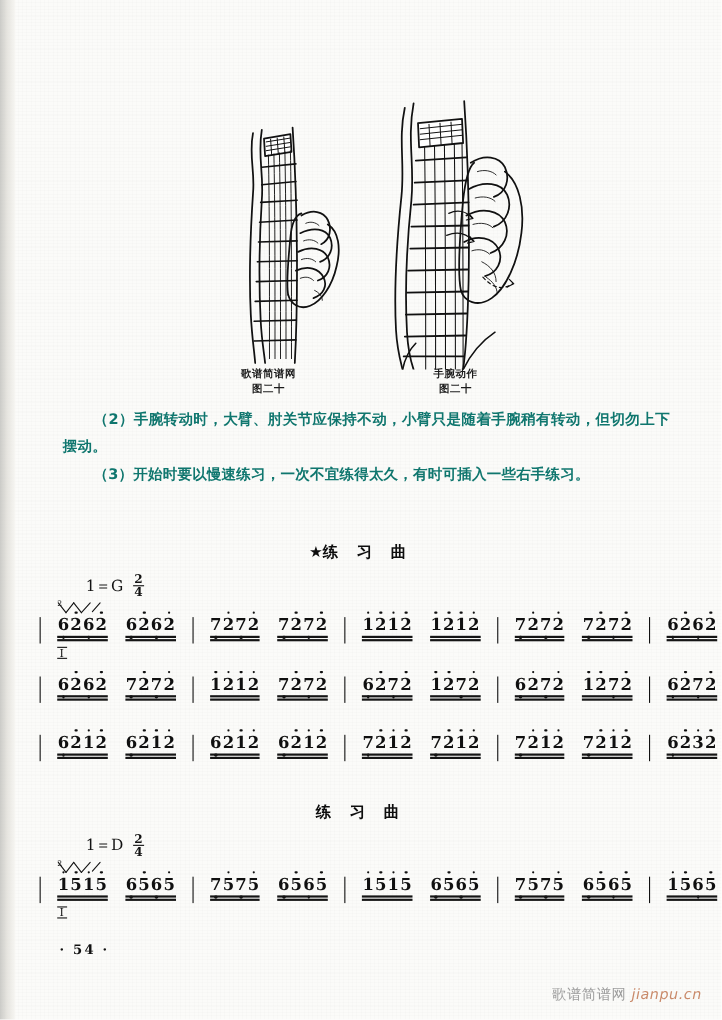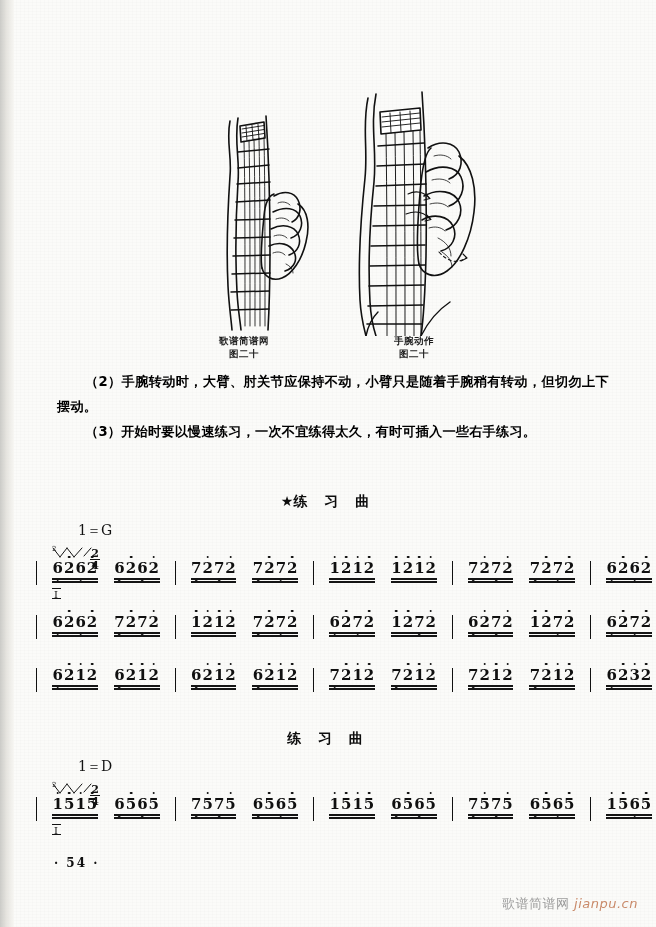--- a/index.html
+++ b/index.html
@@ -61,21 +61,21 @@
 
   
   .body-block {
     position: absolute;
     left: 57px;
     width: 552px;
     font-family: "DejaVu Sans", "Liberation Sans", sans-serif;
     font-size: 13.2px;
     font-weight: bold;
     line-height: 25px;
-    color: #000000;
+    color: #0f766e;
     letter-spacing: .2px;
     text-align: justify;
   }
   .indent { text-indent: 28px; }
 
   
   .song-title {
     position: absolute;
     width: 656px;
     text-align: center;
@@ -89,21 +89,20 @@
 
   
   .keysig {
     position: absolute;
     font-family: "DejaVu Serif", "Liberation Serif", serif;
     font-size: 14px;
     color: #121212;
     display: flex;
     align-items: center;
     gap: 9px;
-    flex-direction: column;
   }
   .keysig .kt { font-weight: normal; }
   .meter {
     display: inline-flex;
     flex-direction: column;
     align-items: center;
     line-height: 9px;
     font-size: 11px;
     font-weight: bold;
     font-family: "DejaVu Serif","Liberation Serif",serif;

